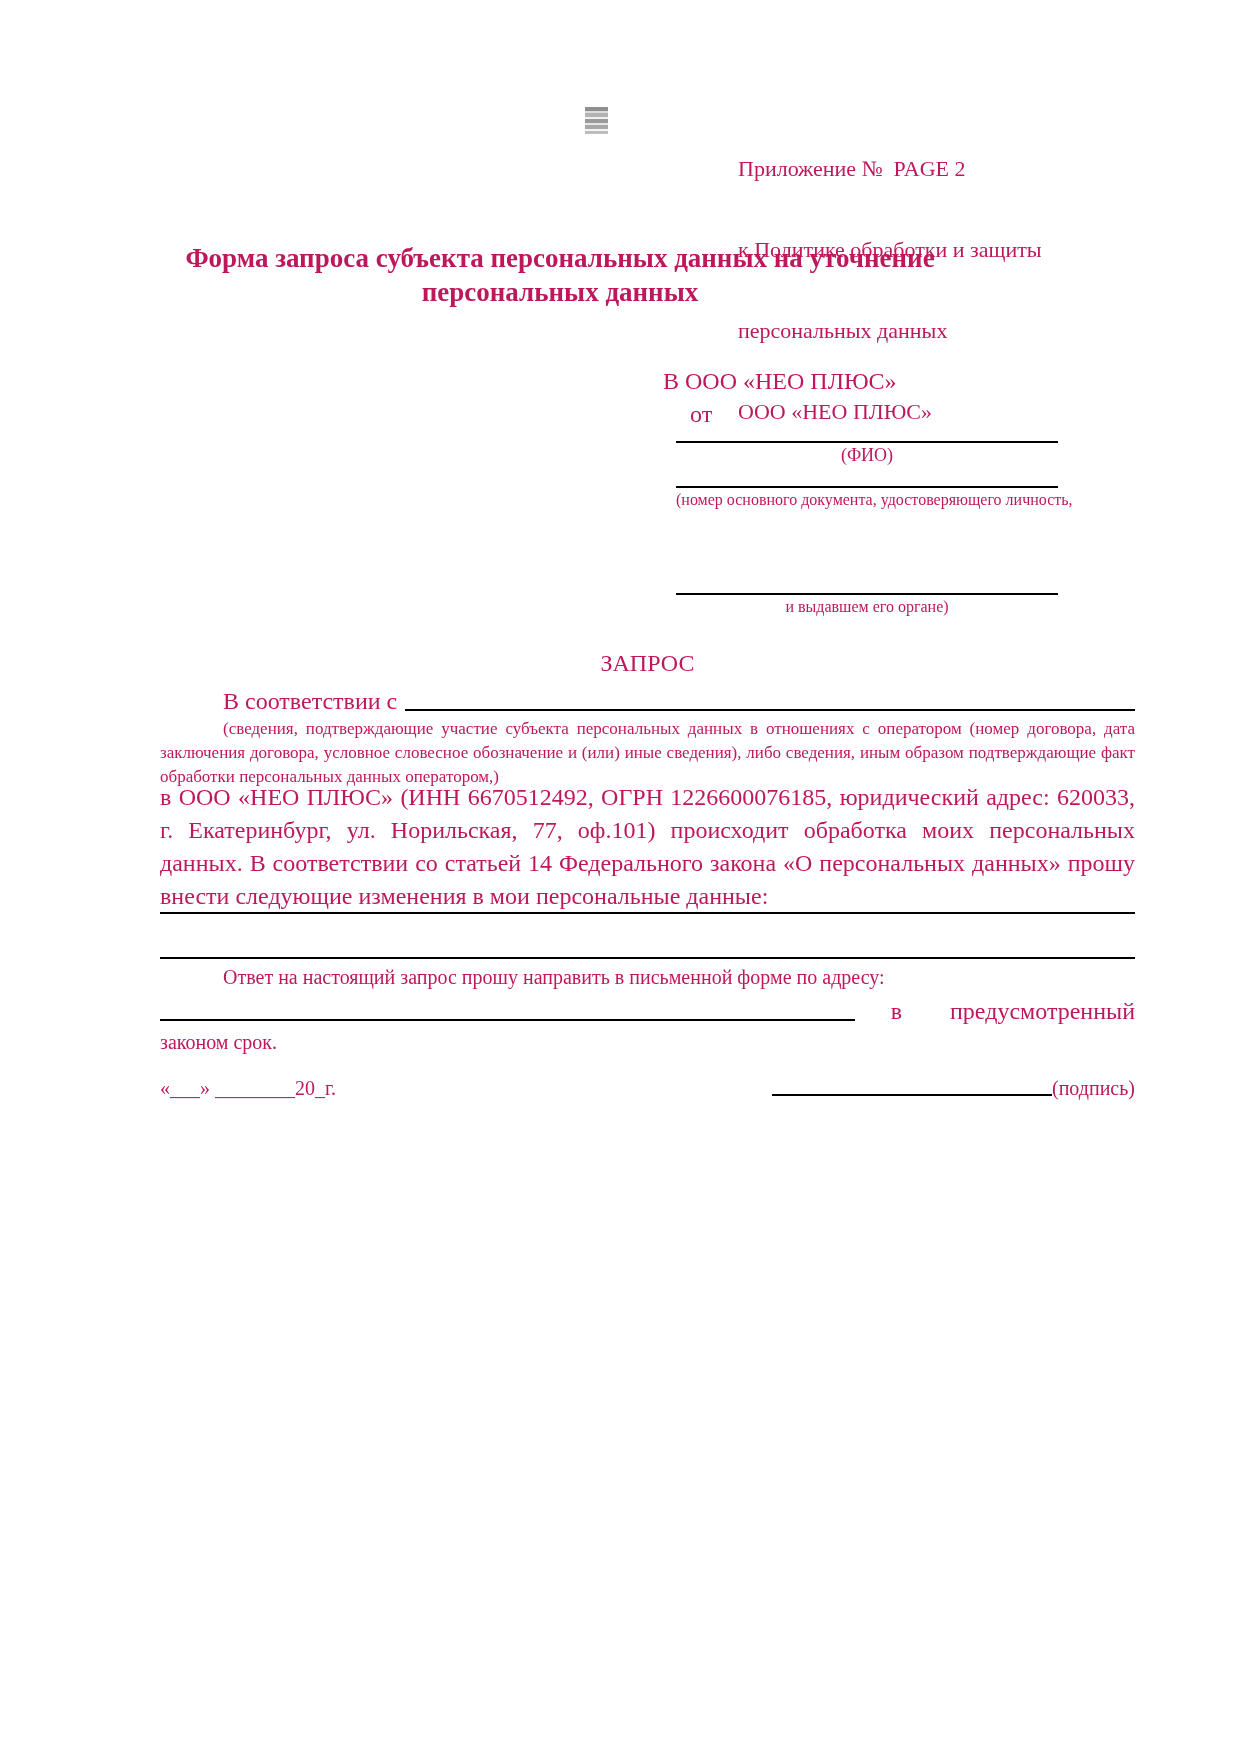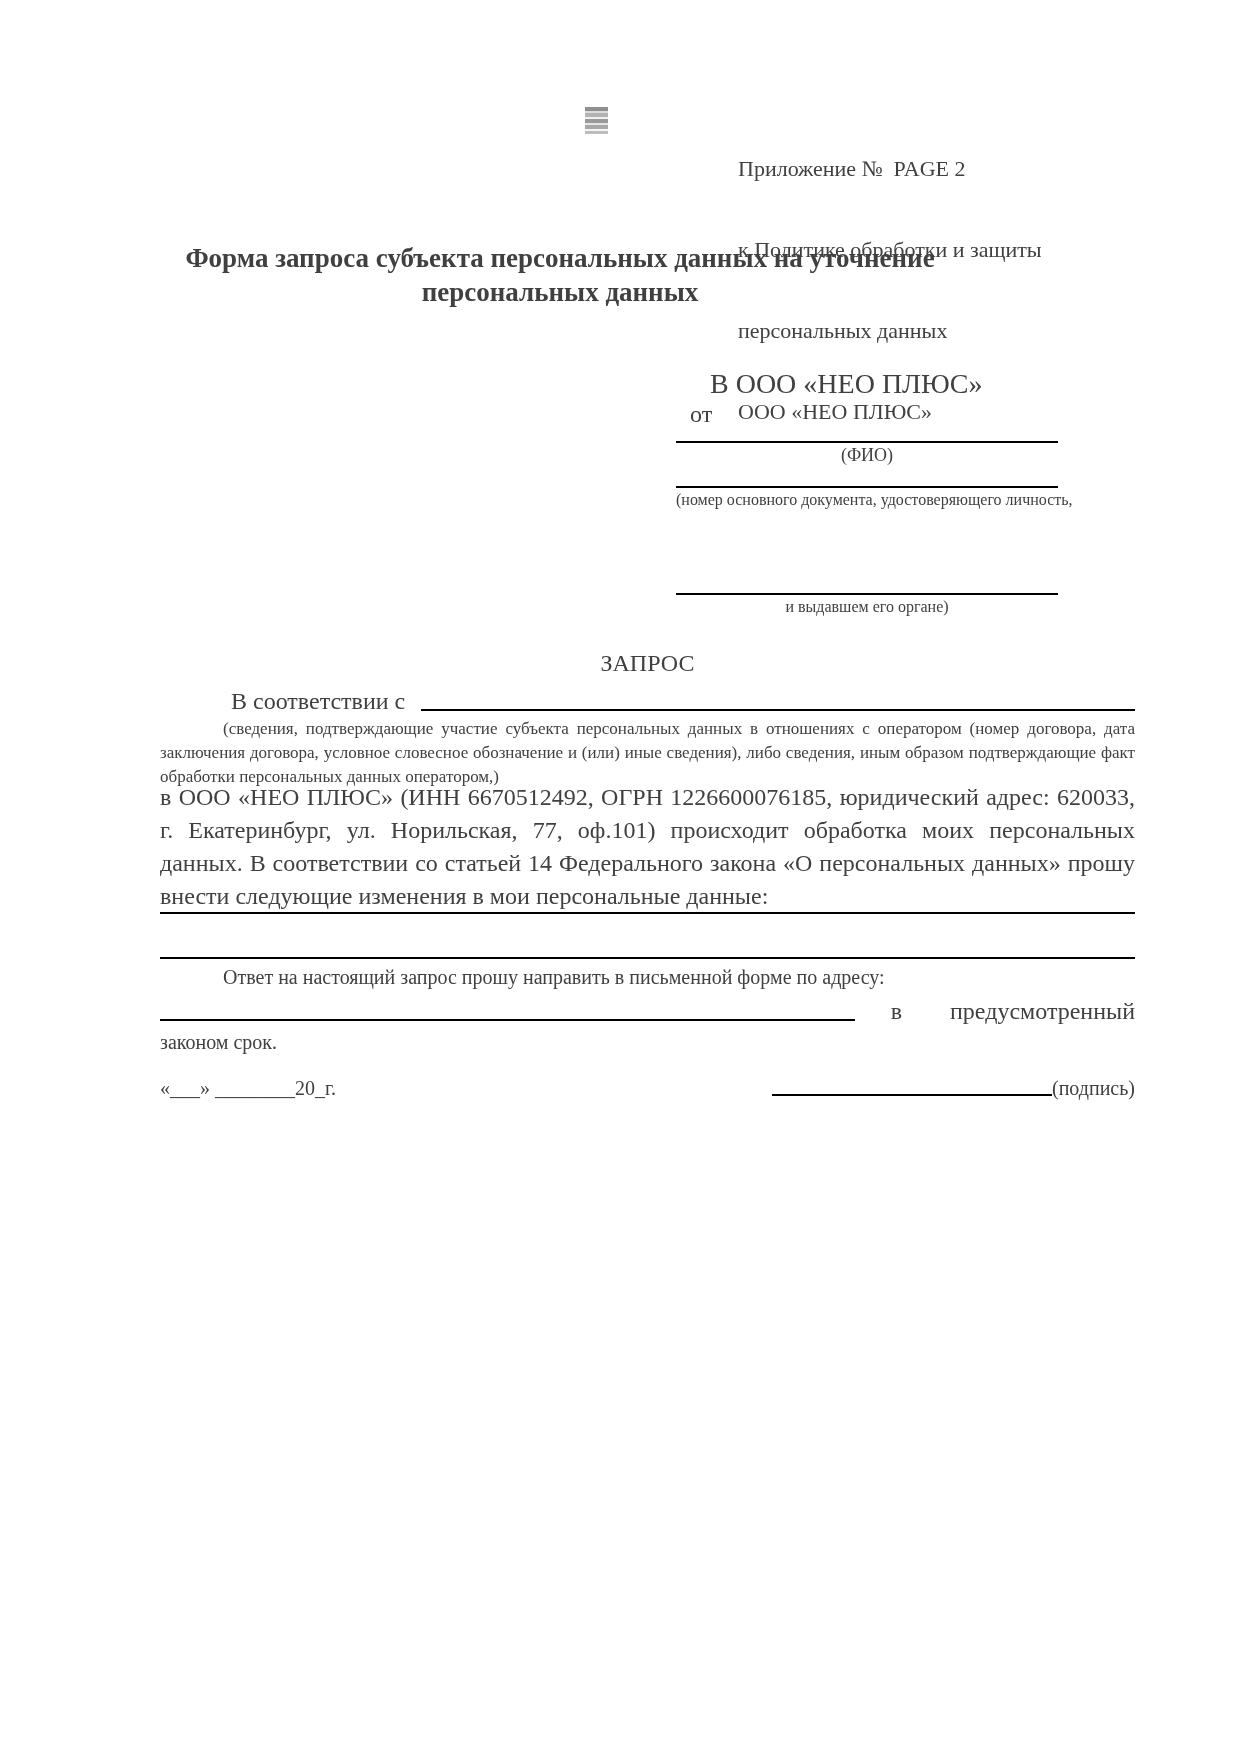--- a/index.html
+++ b/index.html
@@ -5,21 +5,21 @@
   html, body {
     margin: 0;
     padding: 0;
     background: #ffffff;
   }
   .page {
     position: relative;
     width: 1242px;
     height: 1755px;
     background: #ffffff;
-    color: #404040;
+    color: #be185d;
     font-family: "Liberation Serif", "DejaVu Serif", serif;
     overflow: hidden;
   }
   .abs { position: absolute; }
 
   
   .marker-icon {
     left: 585px; top: 107px;
     width: 23px; height: 29px;
     background: repeating-linear-gradient(180deg,
@@ -35,39 +35,39 @@
     font-size: 22px; line-height: 27px;
     white-space: pre-wrap;
   }
 
   .form-title {
     left: 160px; top: 241px; width: 800px;
     font-size: 27px; line-height: 34px;
     font-weight: bold; text-align: center;
   }
 
-  .addressee-to { left: 663px; top: 368px; font-size: 28px; margin-left: 47px; }
+  .addressee-to { left: 663px; top: 368px; font-size: 24px; }
   .addressee-from { left: 690px; top: 401px; font-size: 24px; }
 
   .field-group { left: 676px; width: 382px; }
   .field-rule { border-top: 2px solid #000; height: 0; }
   .field-caption {
     margin-top: 3px; text-align: center; white-space: nowrap;
     font-size: 16px; line-height: 18px;
   }
   .field-caption.fio { font-size: 18px; }
 
   .request-heading {
     left: 160px; top: 650px; width: 975px;
     font-size: 24px; text-align: center;
   }
 
   .intro-line {
     left: 160px; top: 688px; width: 975px;
-    font-size: 24px; display: flex; align-items: baseline; gap: 8px;
+    font-size: 24px; display: flex; align-items: baseline;
   }
   .intro-indent { width: 63px; flex: 0 0 63px; }
   .intro-text { white-space: nowrap; }
   .fill-rule {
     flex: 1 1 auto;
     border-bottom: 2px solid #000;
     align-self: flex-end;
     margin-bottom: 4px;
     margin-left: 8px;
     height: 0;

